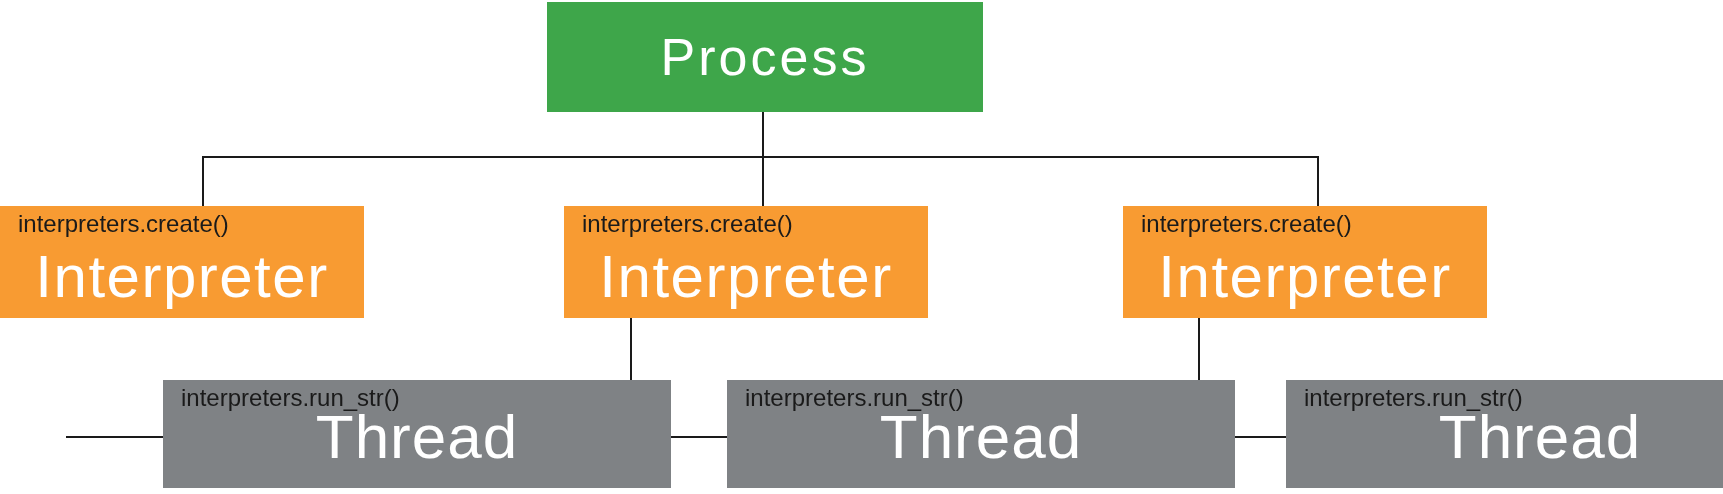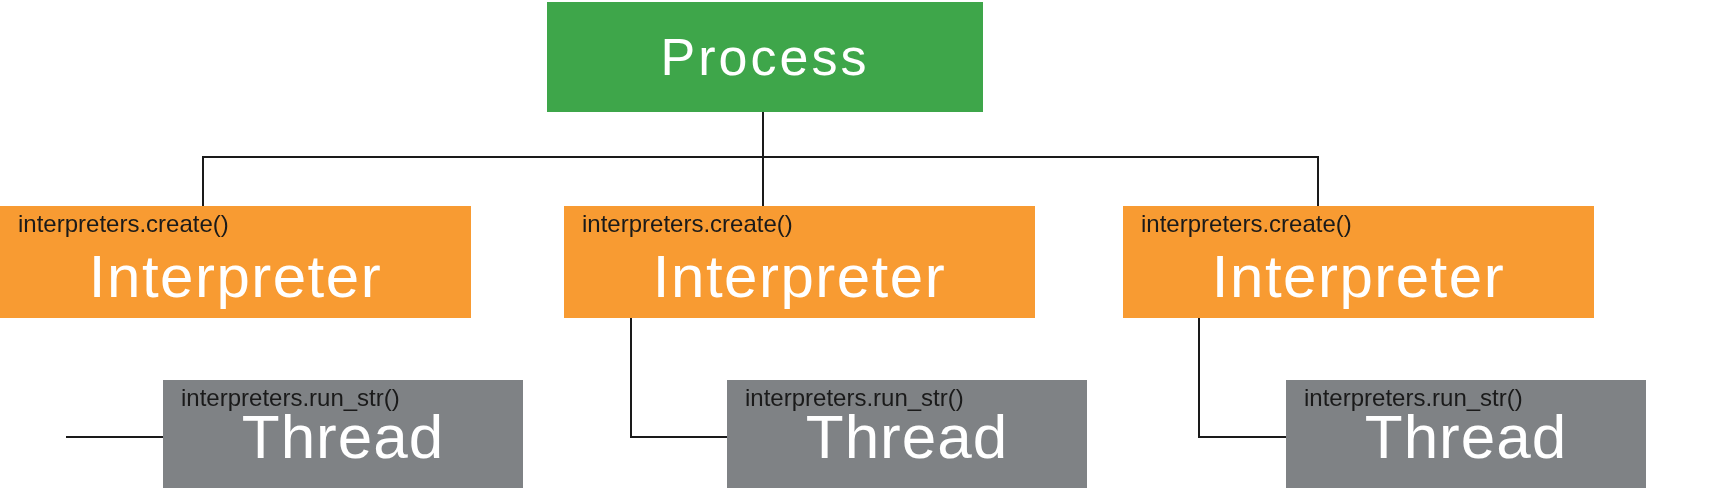--- a/index.html
+++ b/index.html
@@ -40,30 +40,30 @@
     white-space: nowrap;
   }
 
   .process-box {
     left: 547px; top: 2px; width: 436px; height: 110px;
     background: var(--process, #3ea64a);
   }
   .process-box .title { font-size: 52px; letter-spacing: 3px; }
 
   .interp-box {
-    top: 206px; width: 471px; height: 112px;
+    top: 206px; width: 364px; height: 112px;
     background: var(--interpreter, #f89b32);
   }
   .interp-box .title { font-size: 60px; letter-spacing: 1.5px; margin-top: 30px; }
   .i1 { left: 0px; }
   .i2 { left: 564px; }
   .i3 { left: 1123px; }
 
   .thread-box {
-    top: 380px; width: 360px; height: 108px;
+    top: 380px; width: 508px; height: 108px;
     background: var(--thread, #7f8285);
   }
   .thread-box .title { font-size: 62px; letter-spacing: 1px; margin-top: 6px; }
   .t1 { left: 163px; }
   .t2 { left: 727px; }
   .t3 { left: 1286px; }
 
   
   .trunk-process      { left: 762px;  top: 112px; width: 2px;    height: 45px; }
   .bus-horizontal     { left: 202px;  top: 156px; width: 1117px; height: 2px;  }

